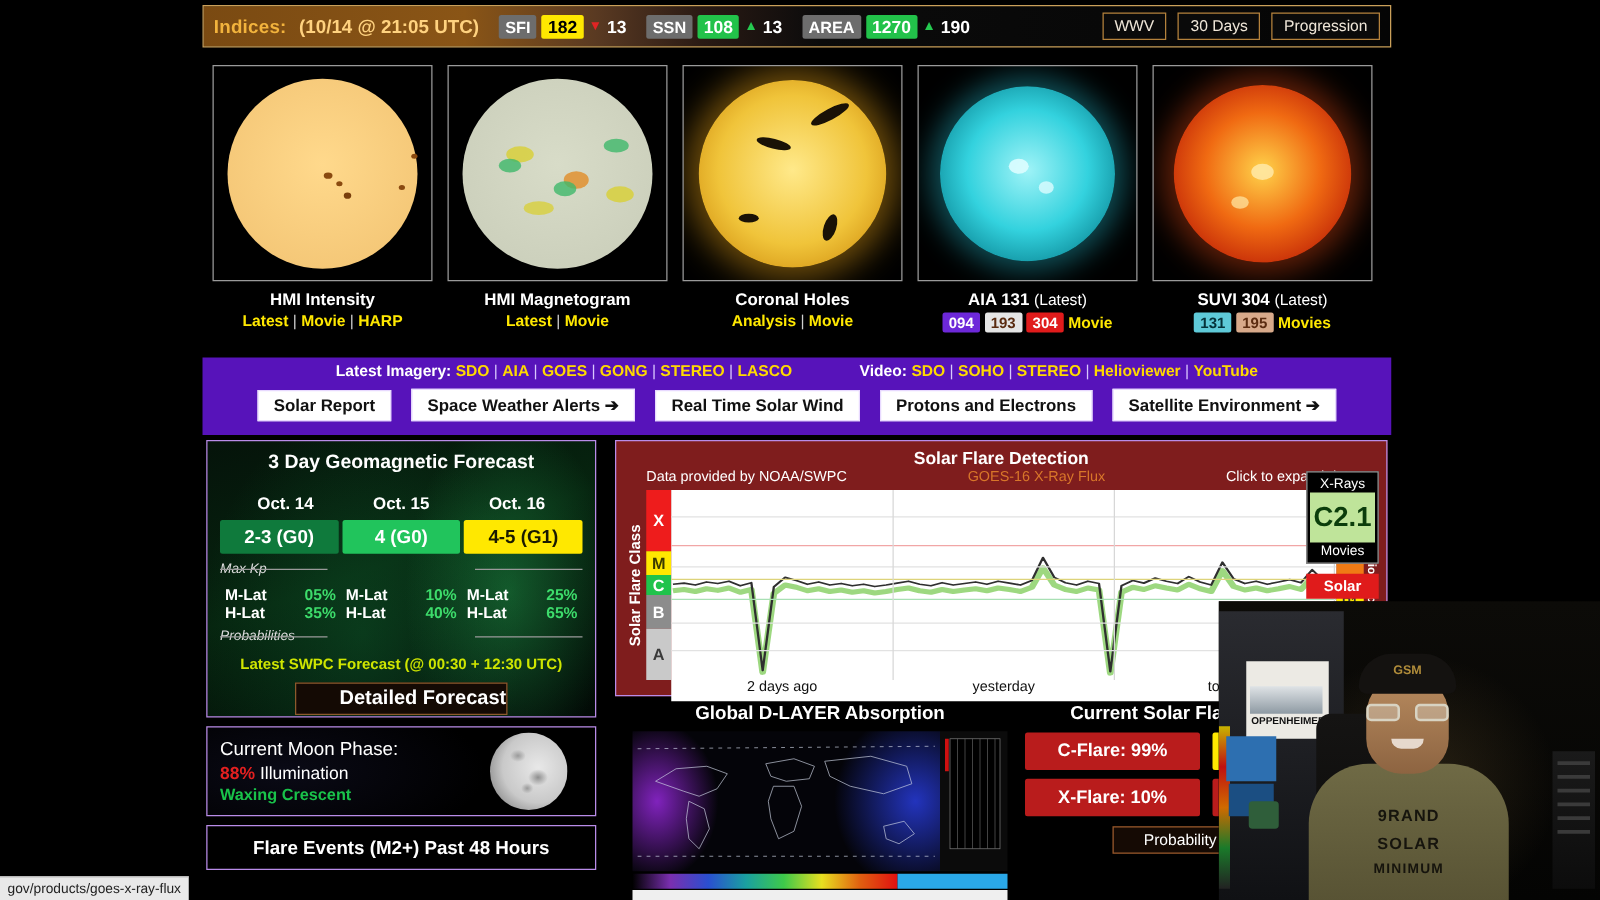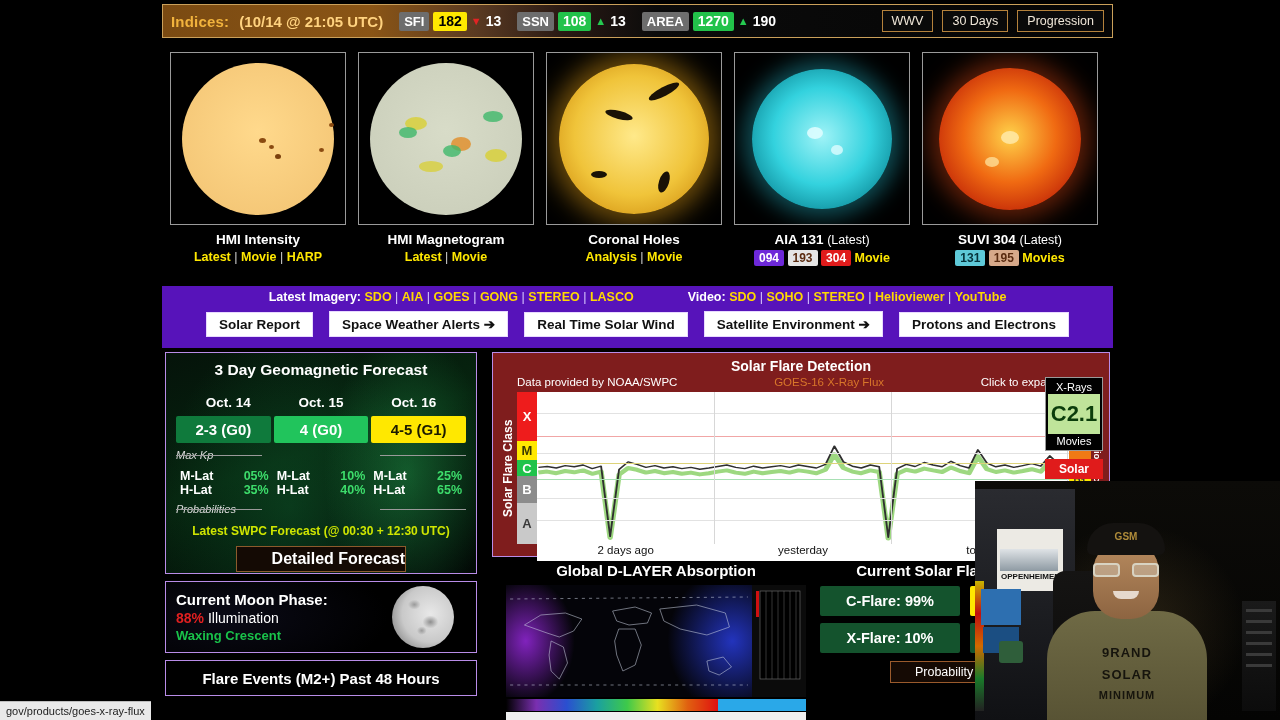--- a/index.html
+++ b/index.html
@@ -128,21 +128,21 @@
     border: 1px solid #8c5a2c; background: #140a04; color: #fff;
     font-size: 16px; font-weight: bold; padding: 3px 0;
   }
 
   
   .moon {
     position: relative; height: 72px; margin-top: 7px; padding: 8px 10px;
     background: radial-gradient(200px 80px at 20% 50%, #0a0a16, #000 80%);
     display: flex; align-items: center; justify-content: space-between;
   }
-  .moon-txt .t1 { color: #fff; font-weight: bold; font-size: 15px; }
+  .moon-txt .t1 { color: #fff; font-weight: normal; font-size: 15px; }
   .moon-txt .t2 { margin-top: 2px; font-size: 14px; }
   .moon-txt .t2 .pct { color: #e22020; font-weight: bold; }
   .moon-txt .t2 .ill { color: #fff; }
   .moon-txt .t3 { color: #19c24a; font-size: 13px; font-weight: bold; margin-top: 2px; }
   .moon-disc {
     width: 62px; height: 62px; border-radius: 50%; margin-right: 12px;
     background:
       radial-gradient(9px 7px at 36% 30%, #9a9a9a, rgba(0,0,0,0) 70%),
       radial-gradient(11px 9px at 62% 58%, #8e8e8e, rgba(0,0,0,0) 72%),
       radial-gradient(7px 6px at 48% 72%, #999, rgba(0,0,0,0) 70%),
@@ -221,21 +221,21 @@
   .dl-scale { width: 54px; background: #0b0b0b; position: relative; }
   .dl-legend { height: 12px; margin-top: 2px; display: flex; }
   .dl-legend .lg1 { flex: 2.4; background: linear-gradient(90deg,#000,#7a2fb0,#2a4fd0,#1aa0a0,#3ec94a,#e8e020,#e06010,#e01010); }
   .dl-legend .lg2 { flex: 1; background: #2aa8e8; }
   .dl-foot { height: 14px; background: #efefef; margin-top: 1px; }
 
   .probs { position: absolute; left: 328px; top: 0; width: 290px; }
   .pr-title { color: #fff; font-weight: bold; font-size: 15px; text-align: center; white-space: nowrap; }
   .pr-grid { margin-top: 7px; display: grid; grid-template-columns: 1fr 1fr; gap: 7px 10px; }
   .pr-cell { font-weight: bold; font-size: 14.5px; padding: 7px 0; text-align: center; border-radius: 2px; }
-  .pc-green  { background: #14532d; color: #fff; }
+  .pc-green  { background: #b91c1c; color: #fff; }
   .pc-yellow { background: #ffe800; color: #2a2a00; }
   .pr-detail { margin: 8px auto 0; width: 150px; border: 1px solid #9a5a2c;
                background: #150a04; color: #fff; font-size: 12.5px; text-align: center; padding: 3px 0; }
 
   
   .webcam {
     position: absolute; left: 975px; top: 481px; width: 305px; height: 239px;
     background: #060503; overflow: hidden;
   }
   .wc-bg {
@@ -423,22 +423,22 @@
         </span>
         <span>
           <span class="lead">Video:</span>
           <a href="#">SDO</a><span class="bar"> | </span><a href="#">SOHO</a><span class="bar"> | </span><a href="#">STEREO</a><span class="bar"> | </span><a href="#">Helioviewer</a><span class="bar"> | </span><a href="#">YouTube</a>
         </span>
       </div>
       <div class="nav-row2">
         <span class="nav-btn">Solar Report</span>
         <span class="nav-btn">Space Weather Alerts ➔</span>
         <span class="nav-btn">Real Time Solar Wind</span>
+        <span class="nav-btn">Protons and Electrons</span>
         <span class="nav-btn">Satellite Environment ➔</span>
-        <span class="nav-btn">Protons and Electrons</span>
       </div>
     </div>
 
     <div class="lower">
 
       <div class="col-left">
 
         <div class="panel geo">
           <div class="geo-title">3 Day Geomagnetic Forecast</div>
 

